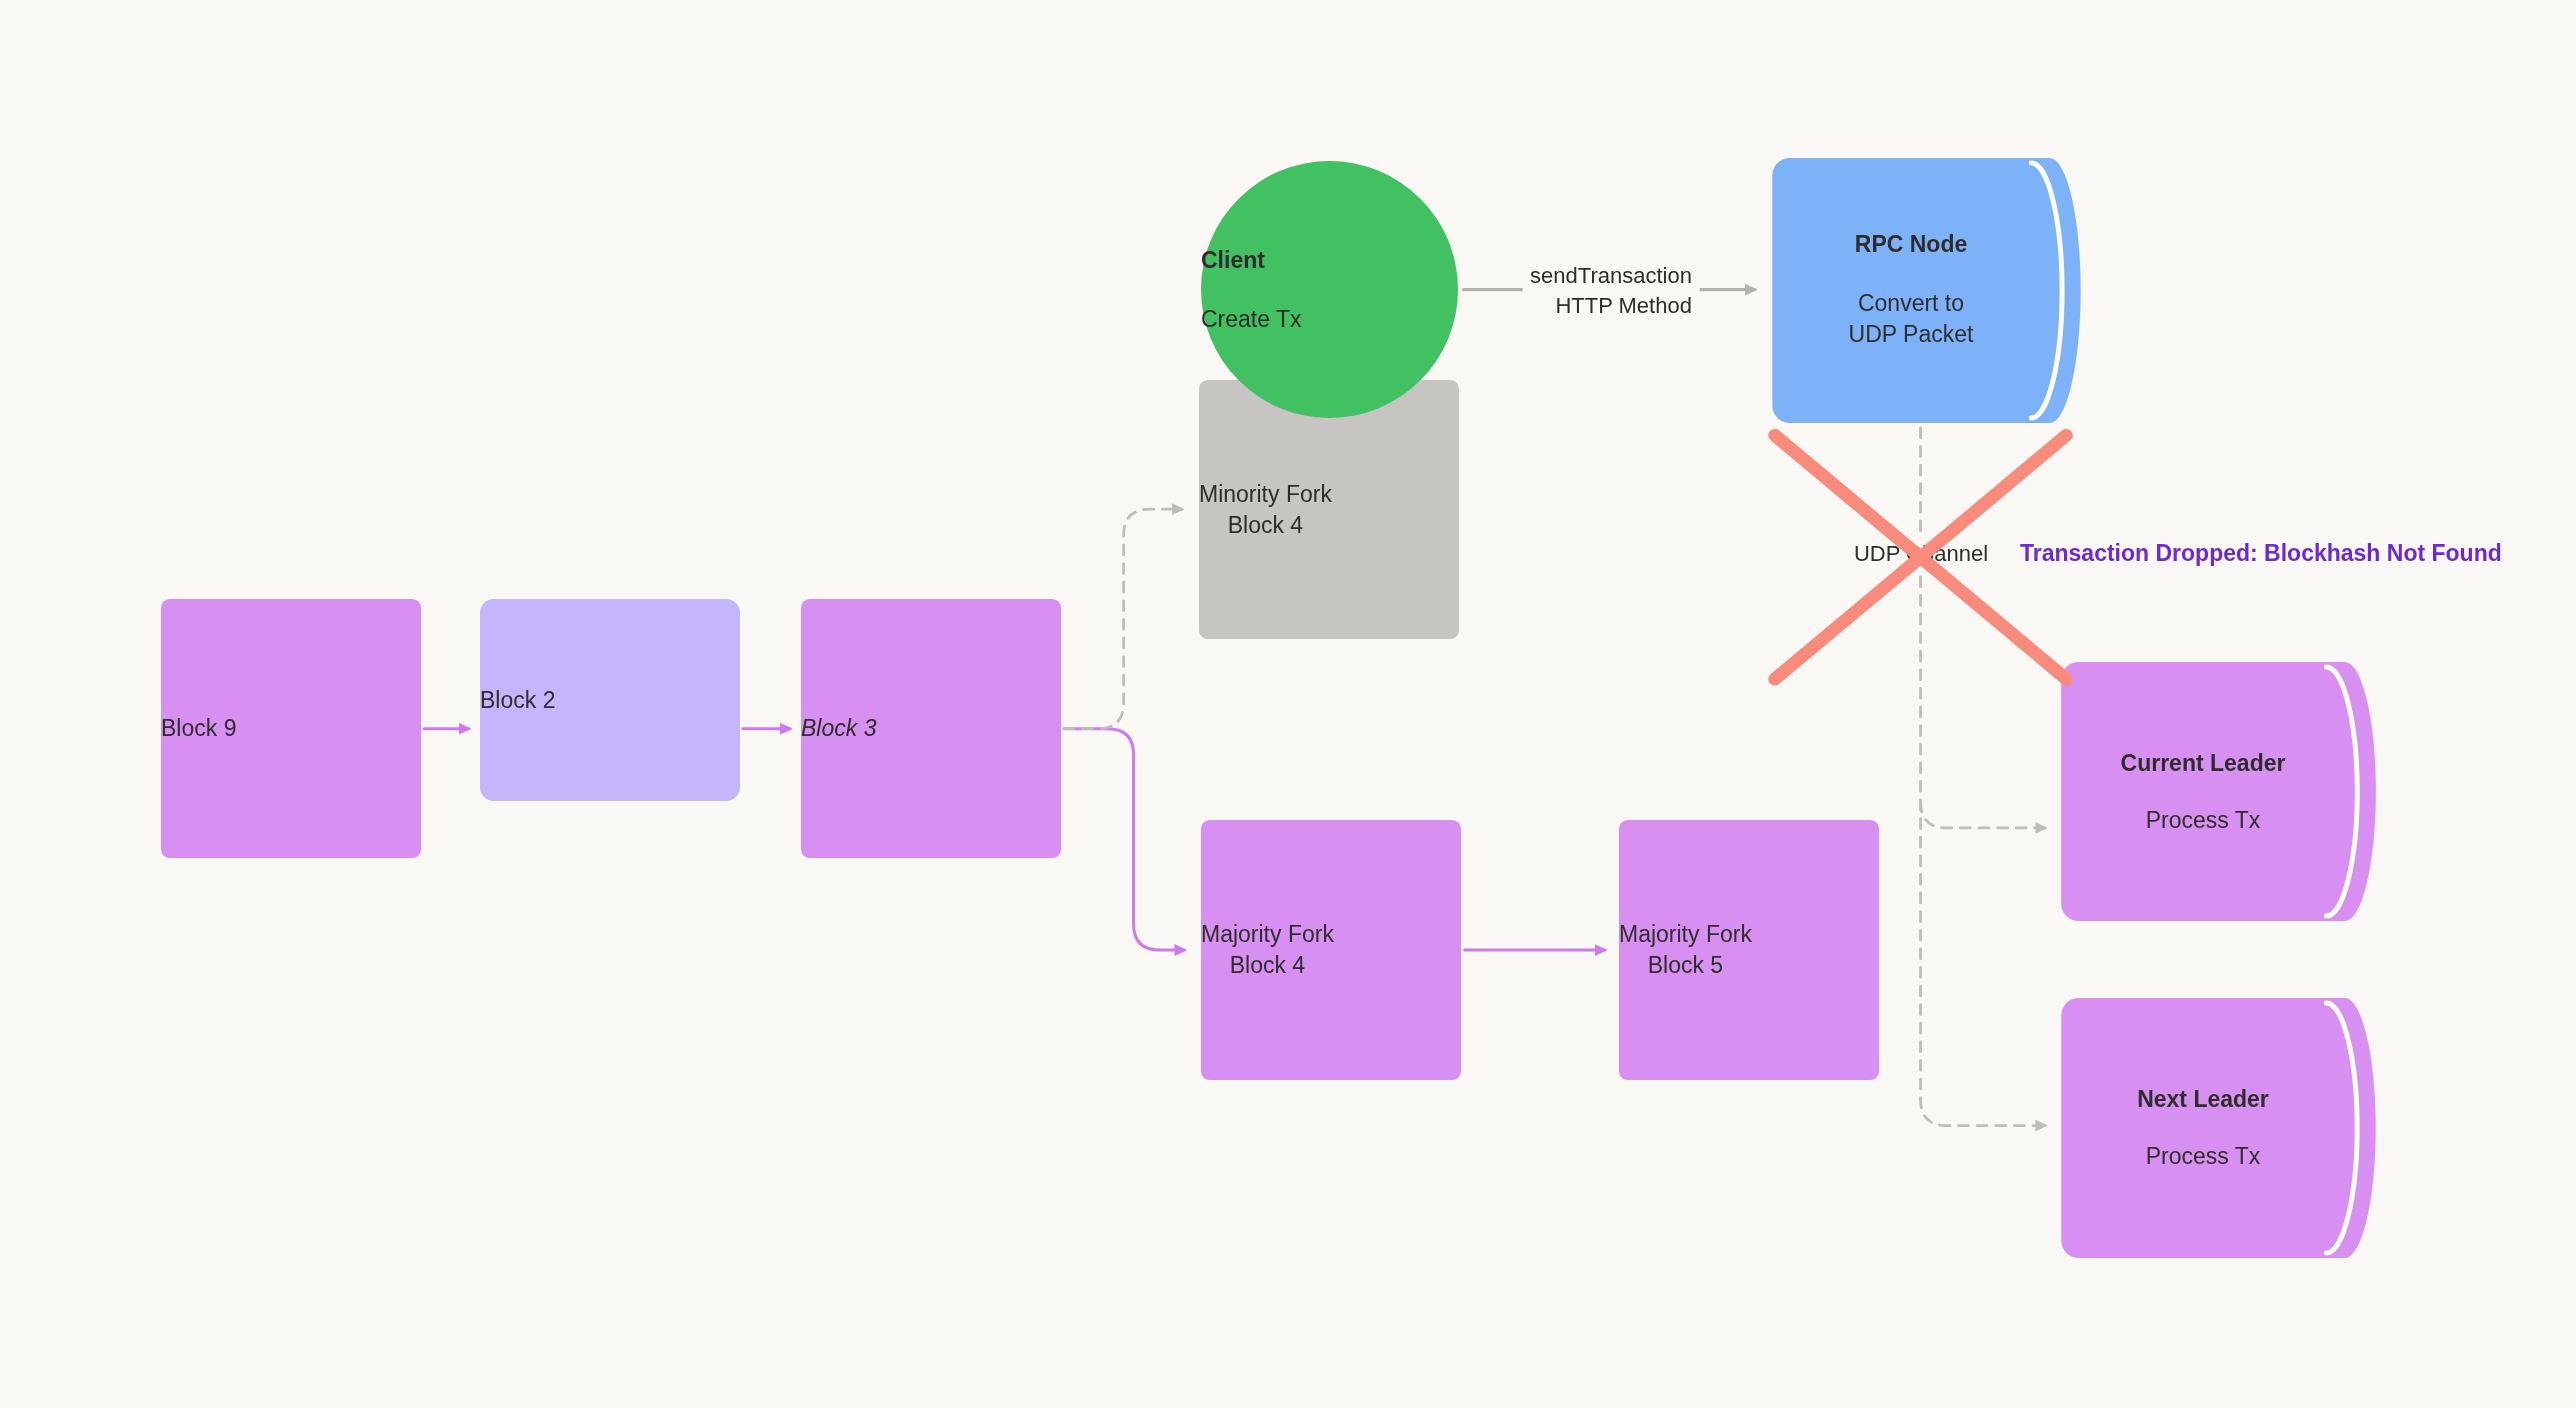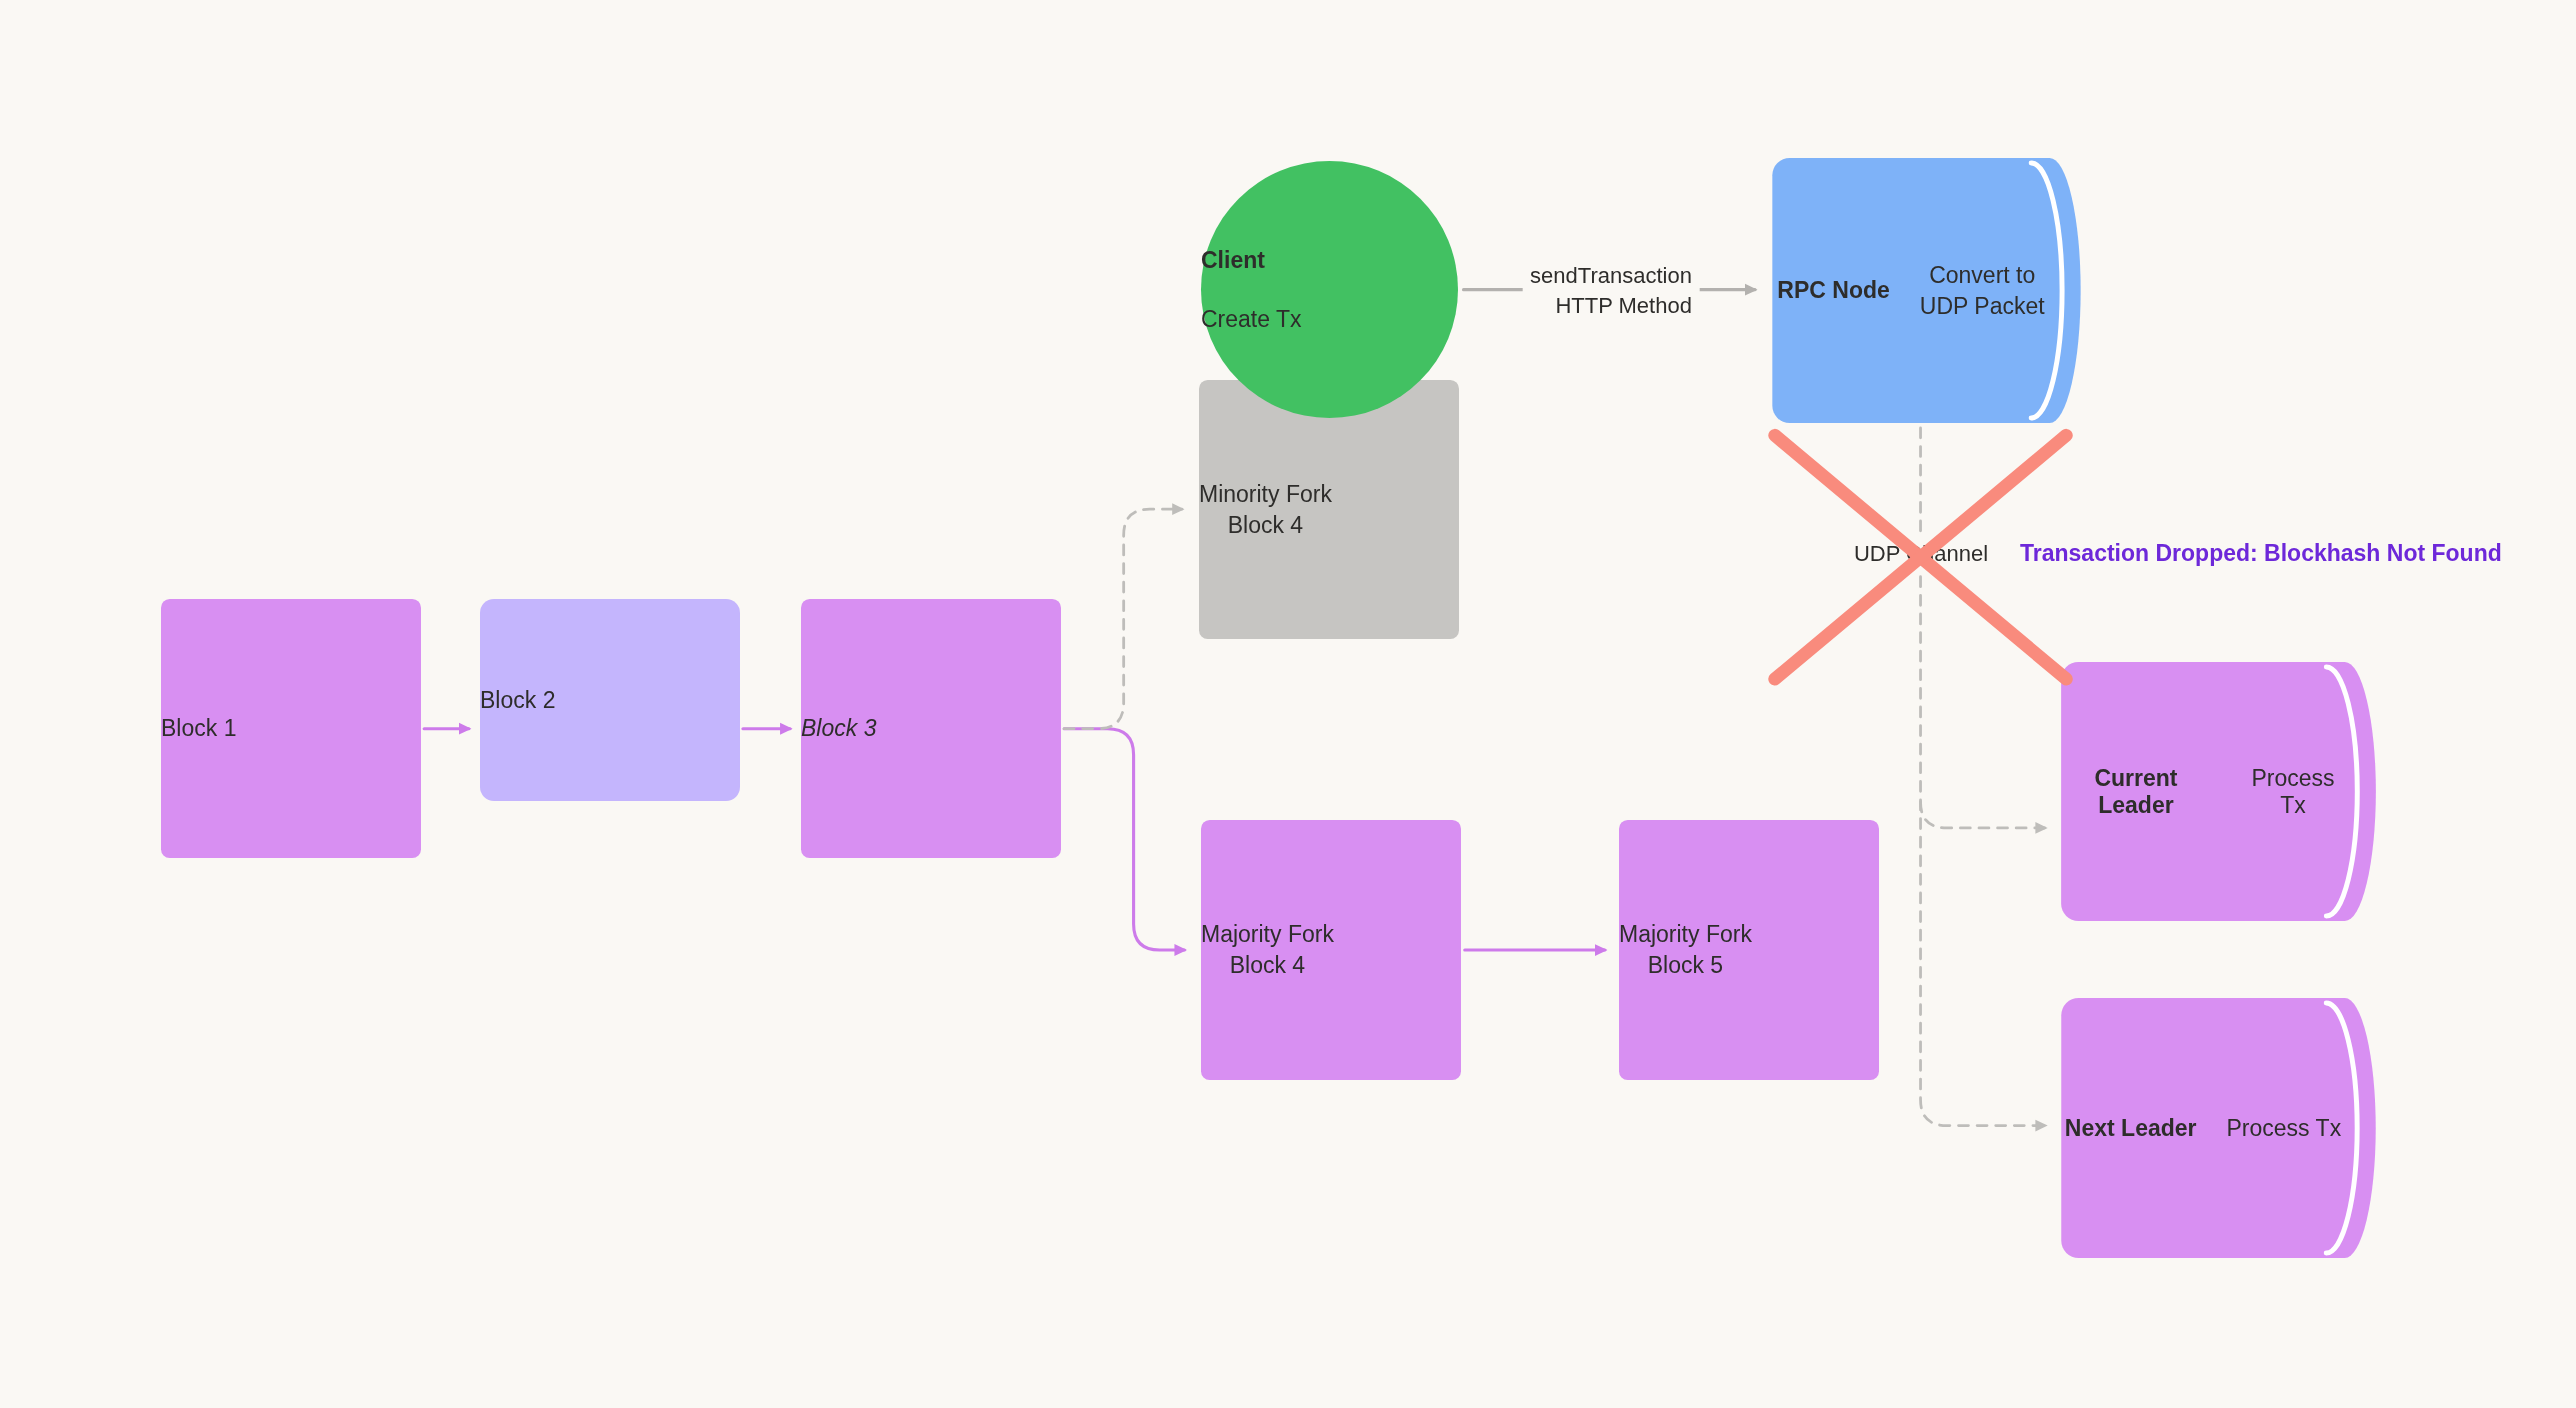--- a/index.html
+++ b/index.html
@@ -23,21 +23,21 @@
     font-size:23px;
     line-height:28.5px;
     z-index:1;
   }
   .rect { border-radius:8.7px; }
   .circle { border-radius:50%; z-index:2; }
   .lines div { line-height:31px; }
   .title { font-weight:700; }
   .node-text {
     position:absolute; top:0; bottom:0; left:0;
-    display:flex; flex-direction:row;
+    display:flex; flex-direction:column;
     align-items:center; justify-content:center;
     gap:30px;
     text-align:center;
     font-size:23px;
     z-index:2;
   }
   .cyl { position:absolute; z-index:1; }
   .cyl svg { position:absolute; left:0; top:0; }
   .layer {
     position:absolute; left:0; top:0;
@@ -64,21 +64,21 @@
     white-space:nowrap;
     z-index:4;
   }
 </style>
 </head>
 <body>
 
 <div class="canvas" style="background: rgb(250, 248, 244);">
 
   <div class="node rect" style="left: 161px; top: 599px; width: 260px; height: 259px; background: rgb(216, 143, 242);">
-    <span>Block 1</span>
+    <span>Block 9</span>
   </div>
   <div class="node rect" style="left: 480px; top: 599px; width: 260px; height: 202px; background: #c4b5fd; border-radius: 14px;">
     <span>Block 2</span>
   </div>
   <div class="node rect" style="left: 801px; top: 599px; width: 260px; height: 259px; background: rgb(216, 143, 242); font-style: italic;">
     <span>Block 3</span>
   </div>
 
   <div class="node rect" style="left: 1199px; top: 380px; width: 260px; height: 259px; background: rgb(198, 197, 194);">
     <div class="lines">

